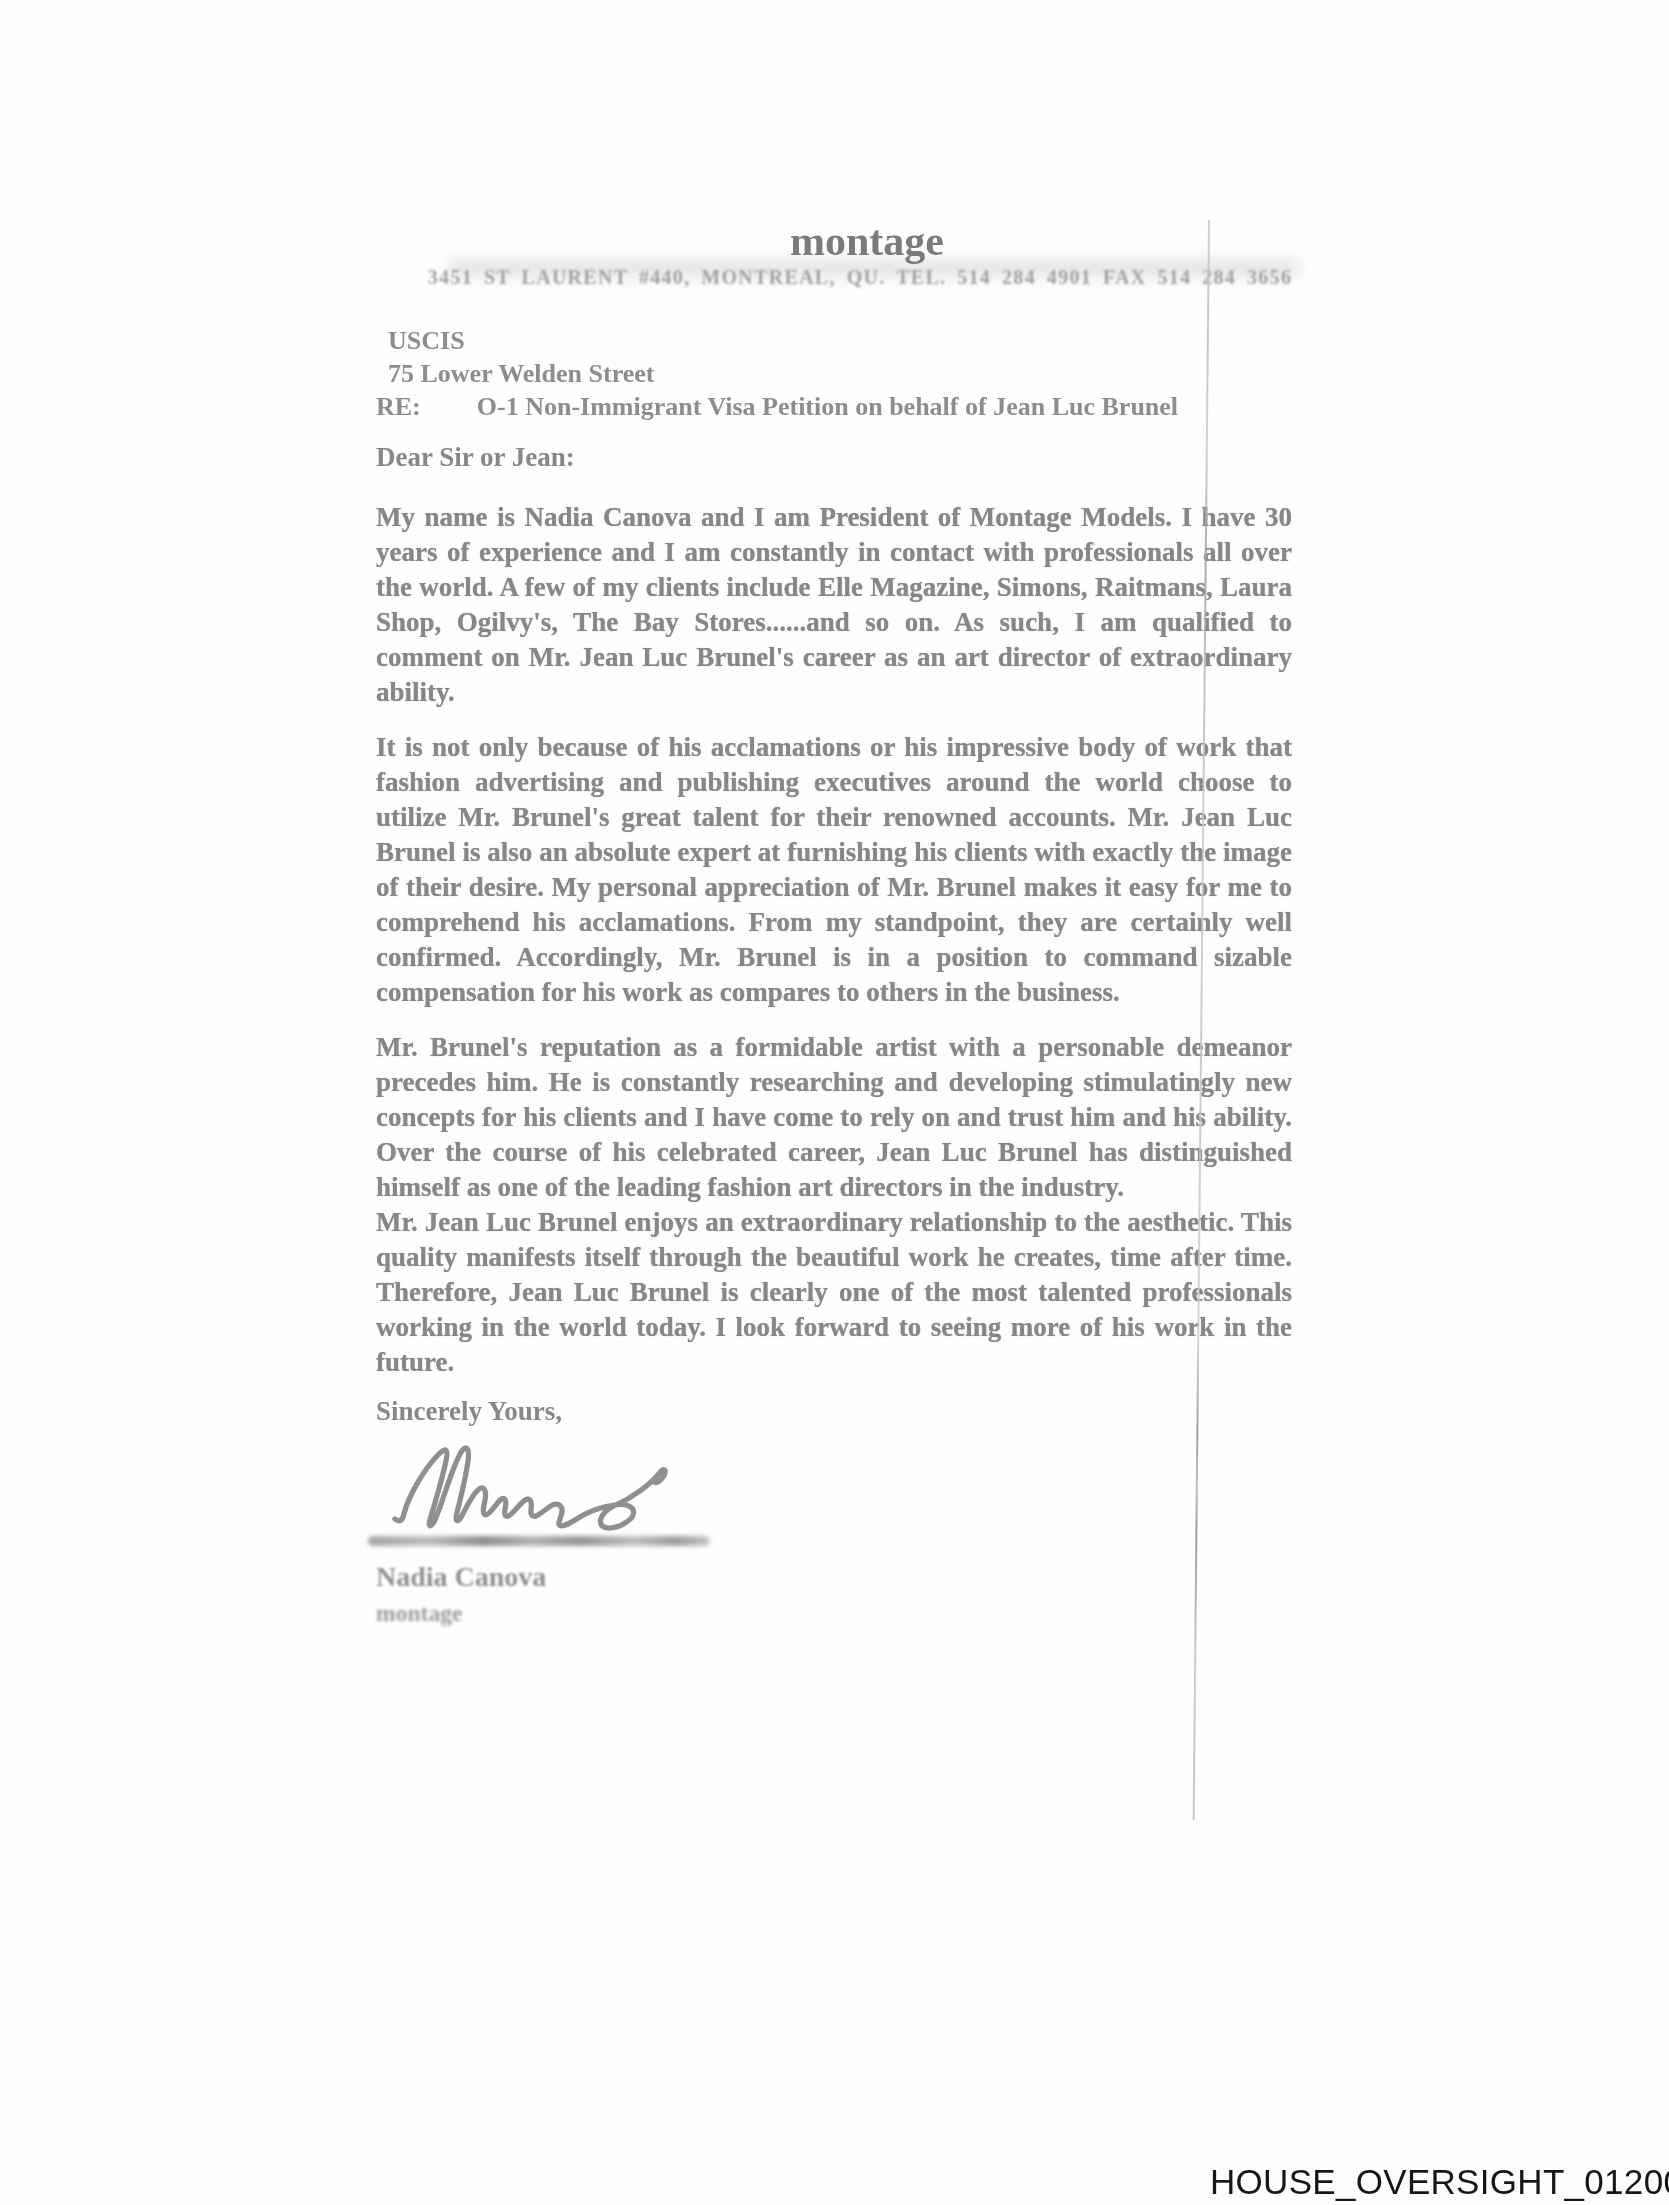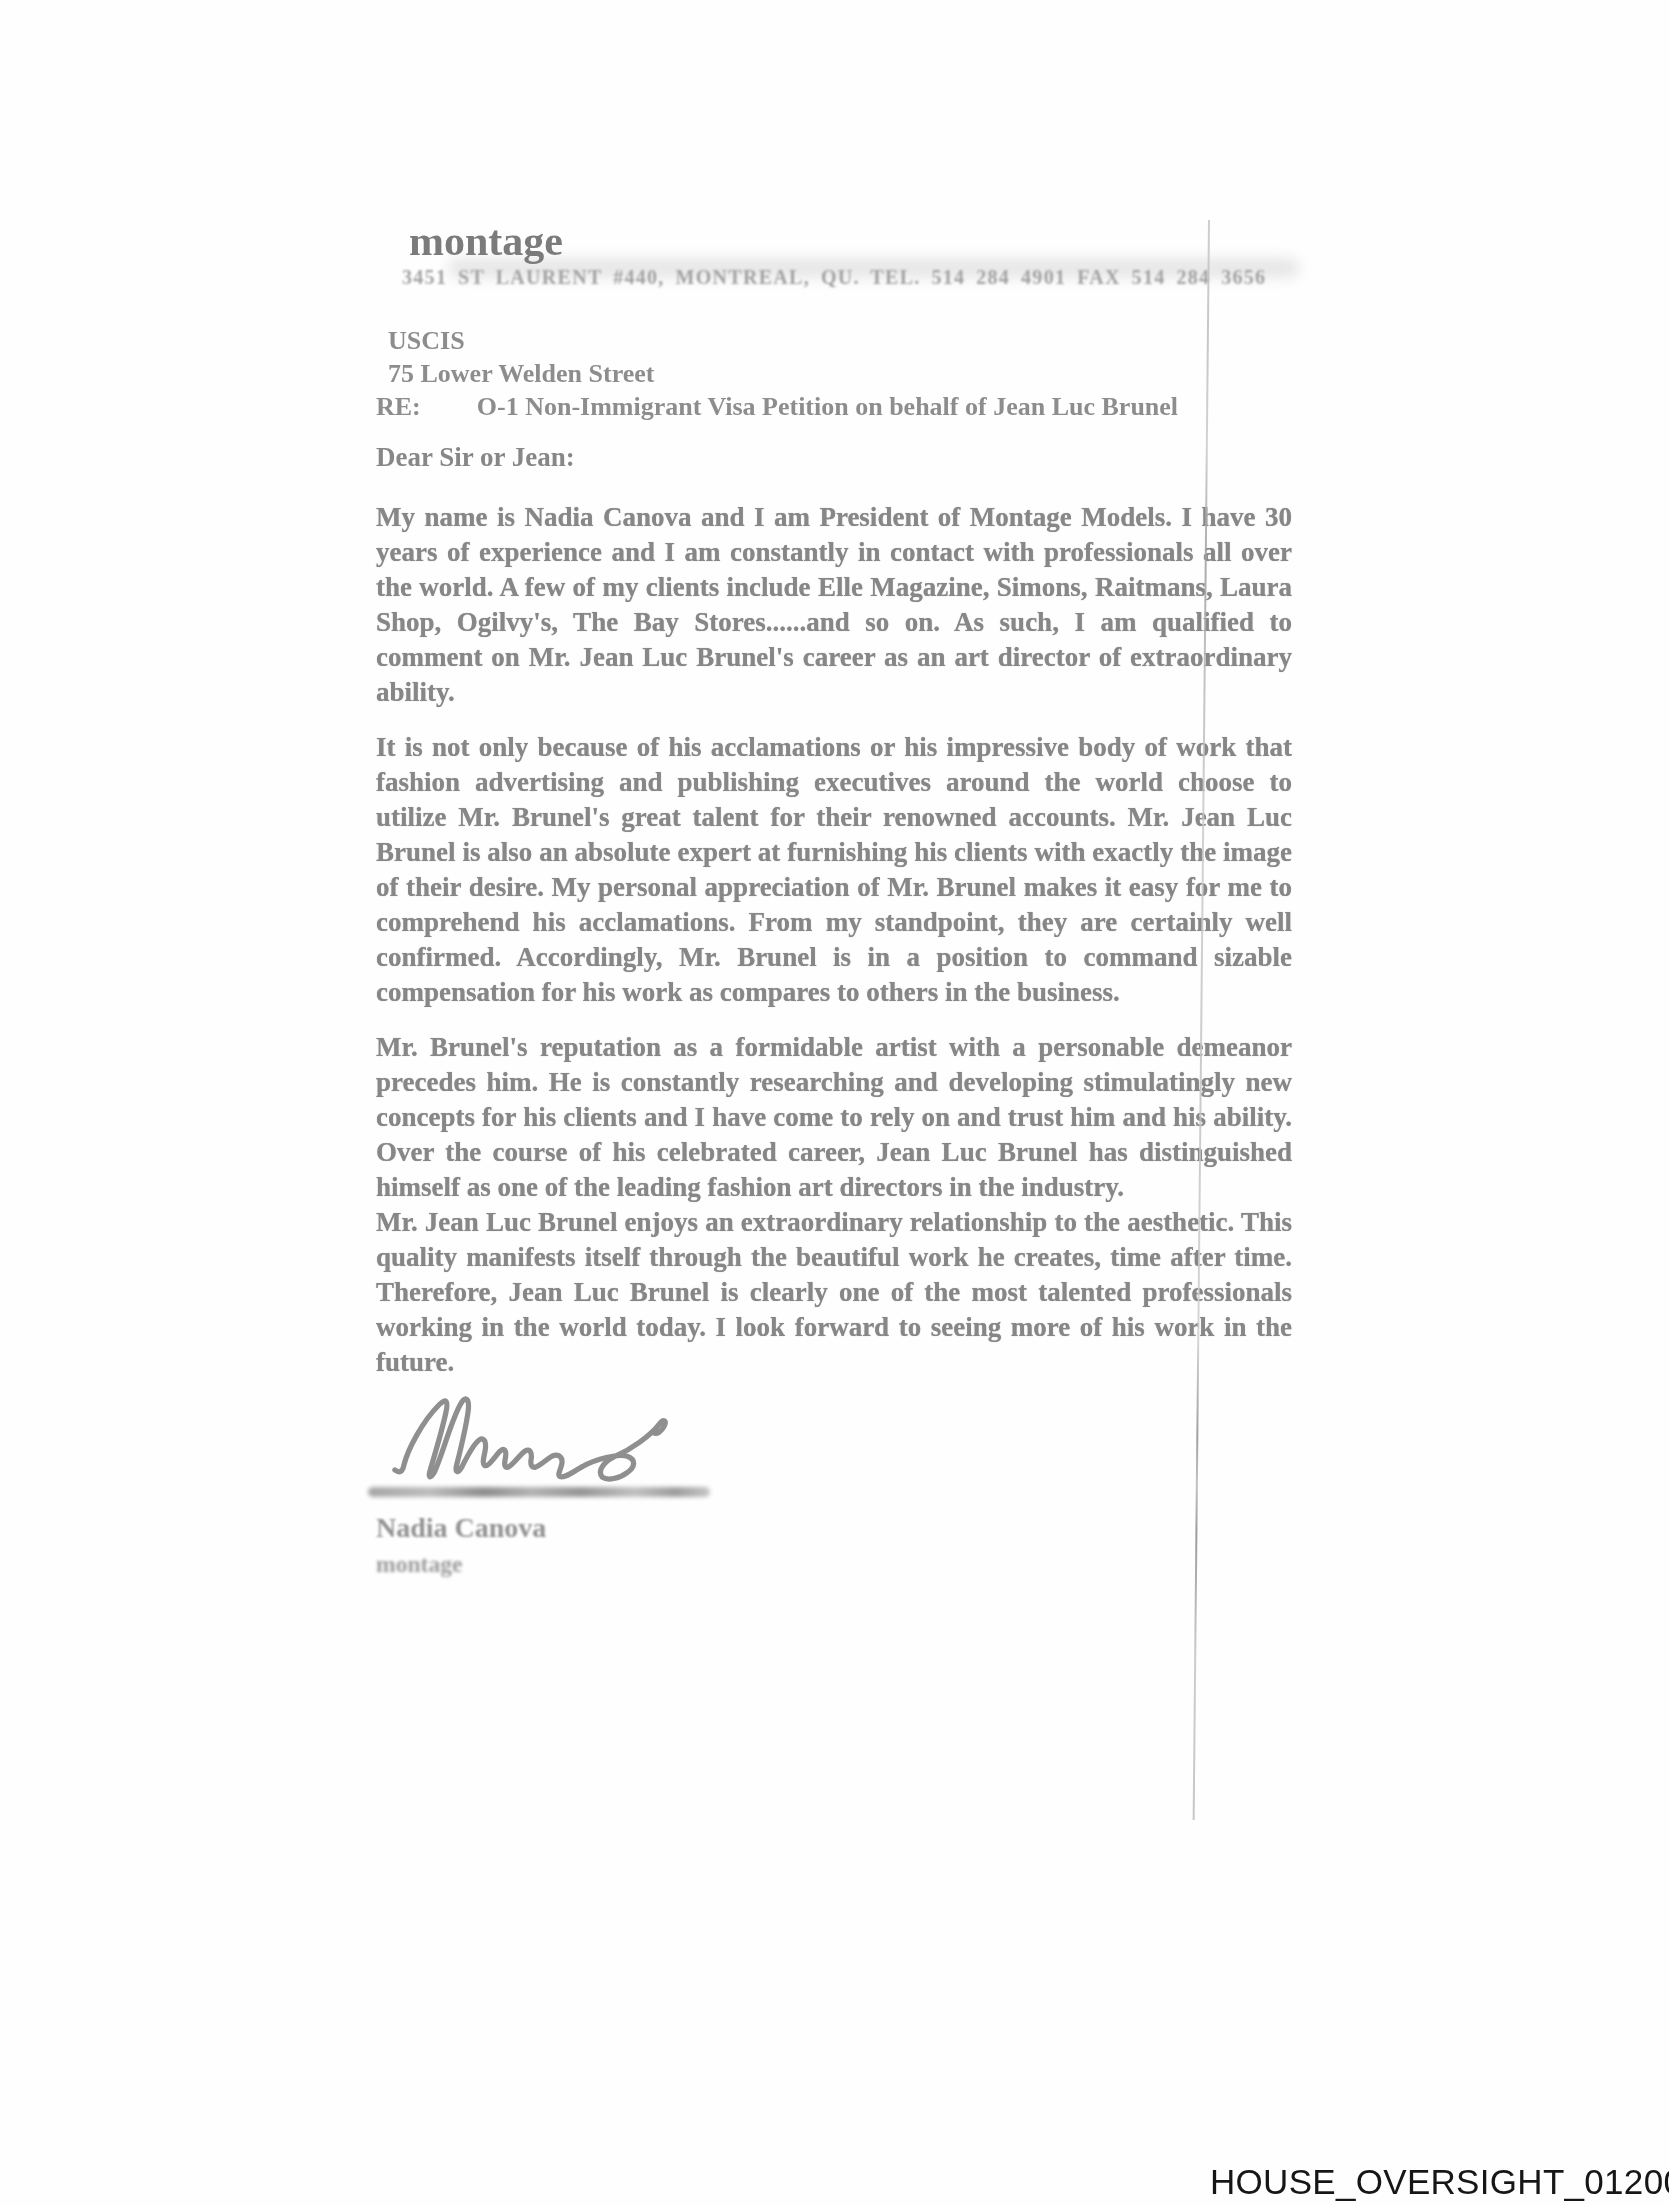--- a/index.html
+++ b/index.html
@@ -21,20 +21,21 @@
     position: absolute;
     left: 376px;
     top: 221px;
     width: 916px;
     color: #878787;
     font-weight: 700;
   }
 
   .letterhead {
     position: relative;
+    text-align: center;
   }
   .address-smear {
     position: absolute;
     left: 72px;
     top: 37px;
     width: 851px;
     height: 19.6px;
     background: #cfcfcf;
     opacity: .5;
     filter: blur(6.5px);
@@ -190,20 +191,21 @@
 
     <div class="salutation">Dear Sir or Jean:</div>
 
     <div class="body-text">
       <p>My name is Nadia Canova and I am President of Montage Models. I have 30 years of experience and I am constantly in contact with professionals all over the world.  A few of my clients include Elle Magazine, Simons, Raitmans, Laura Shop, Ogilvy's, The Bay Stores......and so on. As such, I am qualified to comment on Mr. Jean Luc Brunel's career as an art director of extraordinary ability.</p>
       <p>It is not only because of his acclamations or his impressive body of work that fashion advertising and publishing executives around the world choose to utilize Mr. Brunel's great talent for their renowned accounts. Mr. Jean Luc Brunel is also an absolute expert at furnishing his clients with exactly the image of their desire. My personal appreciation of Mr. Brunel makes it easy for me to comprehend his acclamations. From my standpoint, they are certainly well confirmed. Accordingly, Mr. Brunel is in a position to command sizable compensation for his work as compares to others in the business.</p>
       <p class="tight">Mr. Brunel's reputation as a formidable artist with a personable demeanor precedes him. He is constantly researching and developing stimulatingly new concepts for his clients and I have come to rely on and trust him and his ability. Over the course of his celebrated career, Jean Luc Brunel has distinguished himself as one of the leading fashion art directors in the industry.</p>
       <p class="tight">Mr. Jean Luc Brunel enjoys an extraordinary relationship to the aesthetic. This quality manifests itself through the beautiful work he creates, time after time. Therefore, Jean Luc Brunel is clearly one of the most talented professionals working in the world today. I look forward to seeing more of his work in the future.</p>
     </div>
 
+    <div class="valediction">Sincerely Yours,</div>
 
     <div class="signature-wrap">
       <svg width="288" height="93" viewBox="0 0 440 142" xmlns="http://www.w3.org/2000/svg">
         <g fill="none" stroke="#8f8f8f" stroke-width="8" stroke-linecap="round" stroke-linejoin="round">
           <path d="M12,116 C20,122 24,118 26,108 C32,84 54,42 80,16 C90,6 94,10 90,28 C84,56 72,96 66,116 C62,128 66,130 72,120 C84,96 102,26 116,10 C122,3 126,10 124,26 C120,56 110,94 106,110 C104,120 108,122 114,112 C122,96 132,76 141,70 C149,65 152,74 150,86 C148,97 145,106 149,109 C155,112 165,95 173,87 C179,82 183,86 181,97 C179,107 179,112 184,112 C192,110 202,93 211,87 C219,82 222,91 220,101 C219,108 221,112 226,112 C234,110 243,100 252,95 C263,90 269,97 267,107 C265,117 260,123 264,126 C272,129 286,118 298,111"></path>
           <path d="M298,111 C320,99 352,91 367,95 C381,100 379,112 367,120 C355,129 337,133 329,127 C321,118 330,104 349,95 C374,84 402,64 416,46 C423,37 428,41 423,50 C419,57 413,61 409,60"></path>
         </g>
       </svg>
     </div>
 

